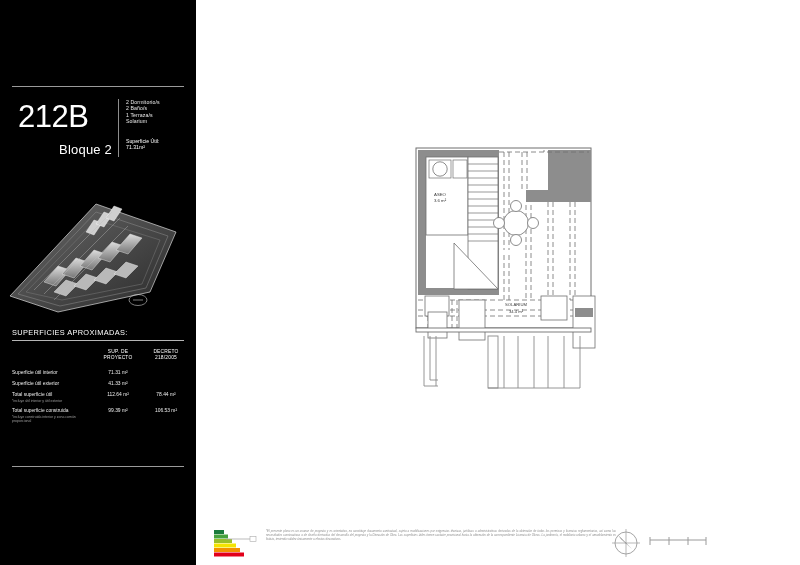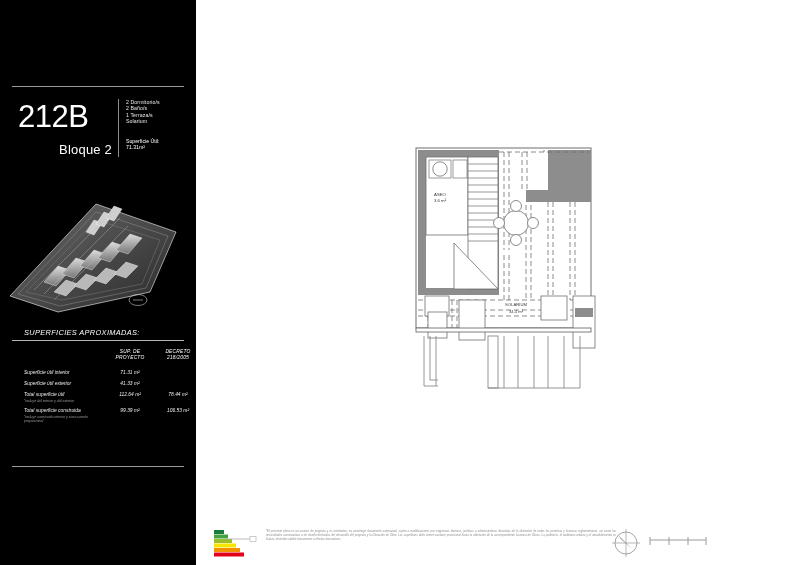--- a/index.html
+++ b/index.html
@@ -37,21 +37,21 @@
   }
   .feat{font-size:5.2px;line-height:6.4px;color:#e8e8e8;letter-spacing:.1px;}
   .sup-util{margin-top:13px;}
   .sup-util .lbl{font-size:5.2px;line-height:6.6px;color:#ffffff;}
   .sup-util .val{font-size:5.2px;line-height:6.6px;color:#ffffff;}
 
   
   .massing{position:absolute;left:0px;top:196px;width:196px;height:130px;}
 
   
-  .areas{position:absolute;left:24px;top:328px;width:176px;color:#fff;font-style:italic;}
+  .areas{position:absolute;left:12px;top:328px;width:176px;color:#fff;}
   .areas-title{font-size:7.4px;letter-spacing:.35px;margin-bottom:12px;}
   table.tbl{width:100%;border-collapse:collapse;}
   table.tbl th{
     font-size:4.9px;font-weight:400;color:#ffffff;line-height:6px;
     text-align:center;vertical-align:bottom;padding:0 0 4px 0;letter-spacing:.2px;
   }
   table.tbl th.c0{width:80px;}
   table.tbl th.c1{width:52px;}
   table.tbl th.c2{width:44px;}
   table.tbl td{

